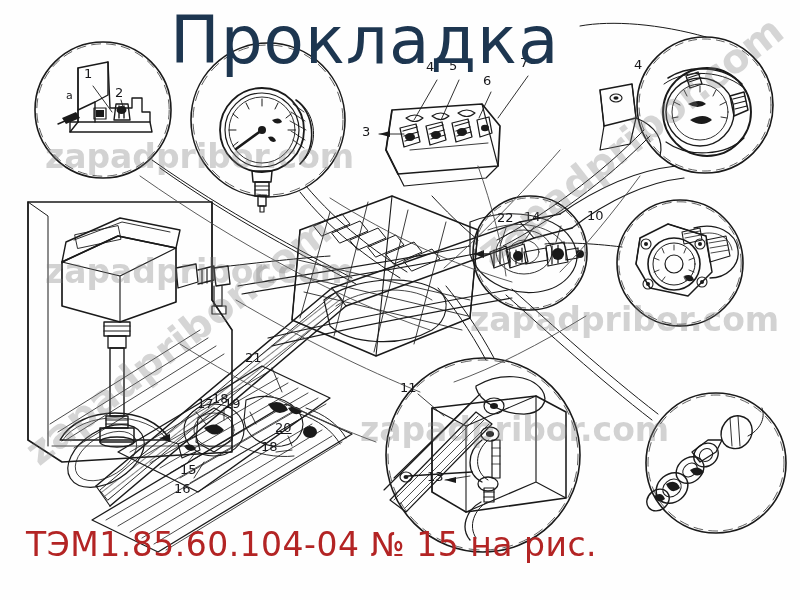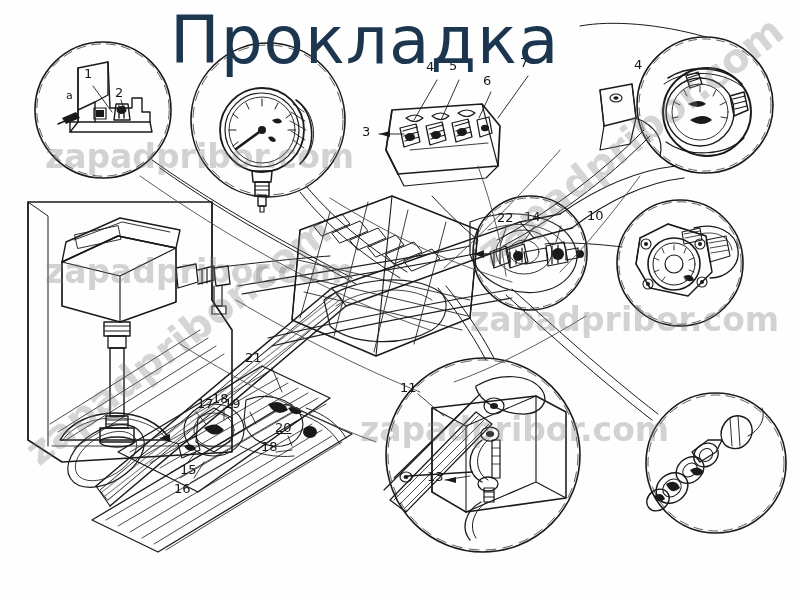--- a/index.html
+++ b/index.html
@@ -546,14 +546,15 @@
   </div>
 
   <div class="wm" style="left:45px;  top:140px;">zapadpribor.com</div>
   <div class="wm" style="left:45px;  top:255px;">zapadpribor.com</div>
   <div class="wm" style="left:470px; top:303px;">zapadpribor.com</div>
   <div class="wm" style="left:360px; top:413px;">zapadpribor.com</div>
   <div class="wm diag" style="left:18px;  top:440px; font-size:40px;">zapadpribor.com</div>
   <div class="wm diag" style="left:470px; top:240px; font-size:40px;">zapadpribor.com</div>
 
   <div id="title">Прокладка</div>
+  <div id="code">ТЭМ1.85.60.104-04 № 15 на рис.</div>
 
 </div>
 
 </body></html>

